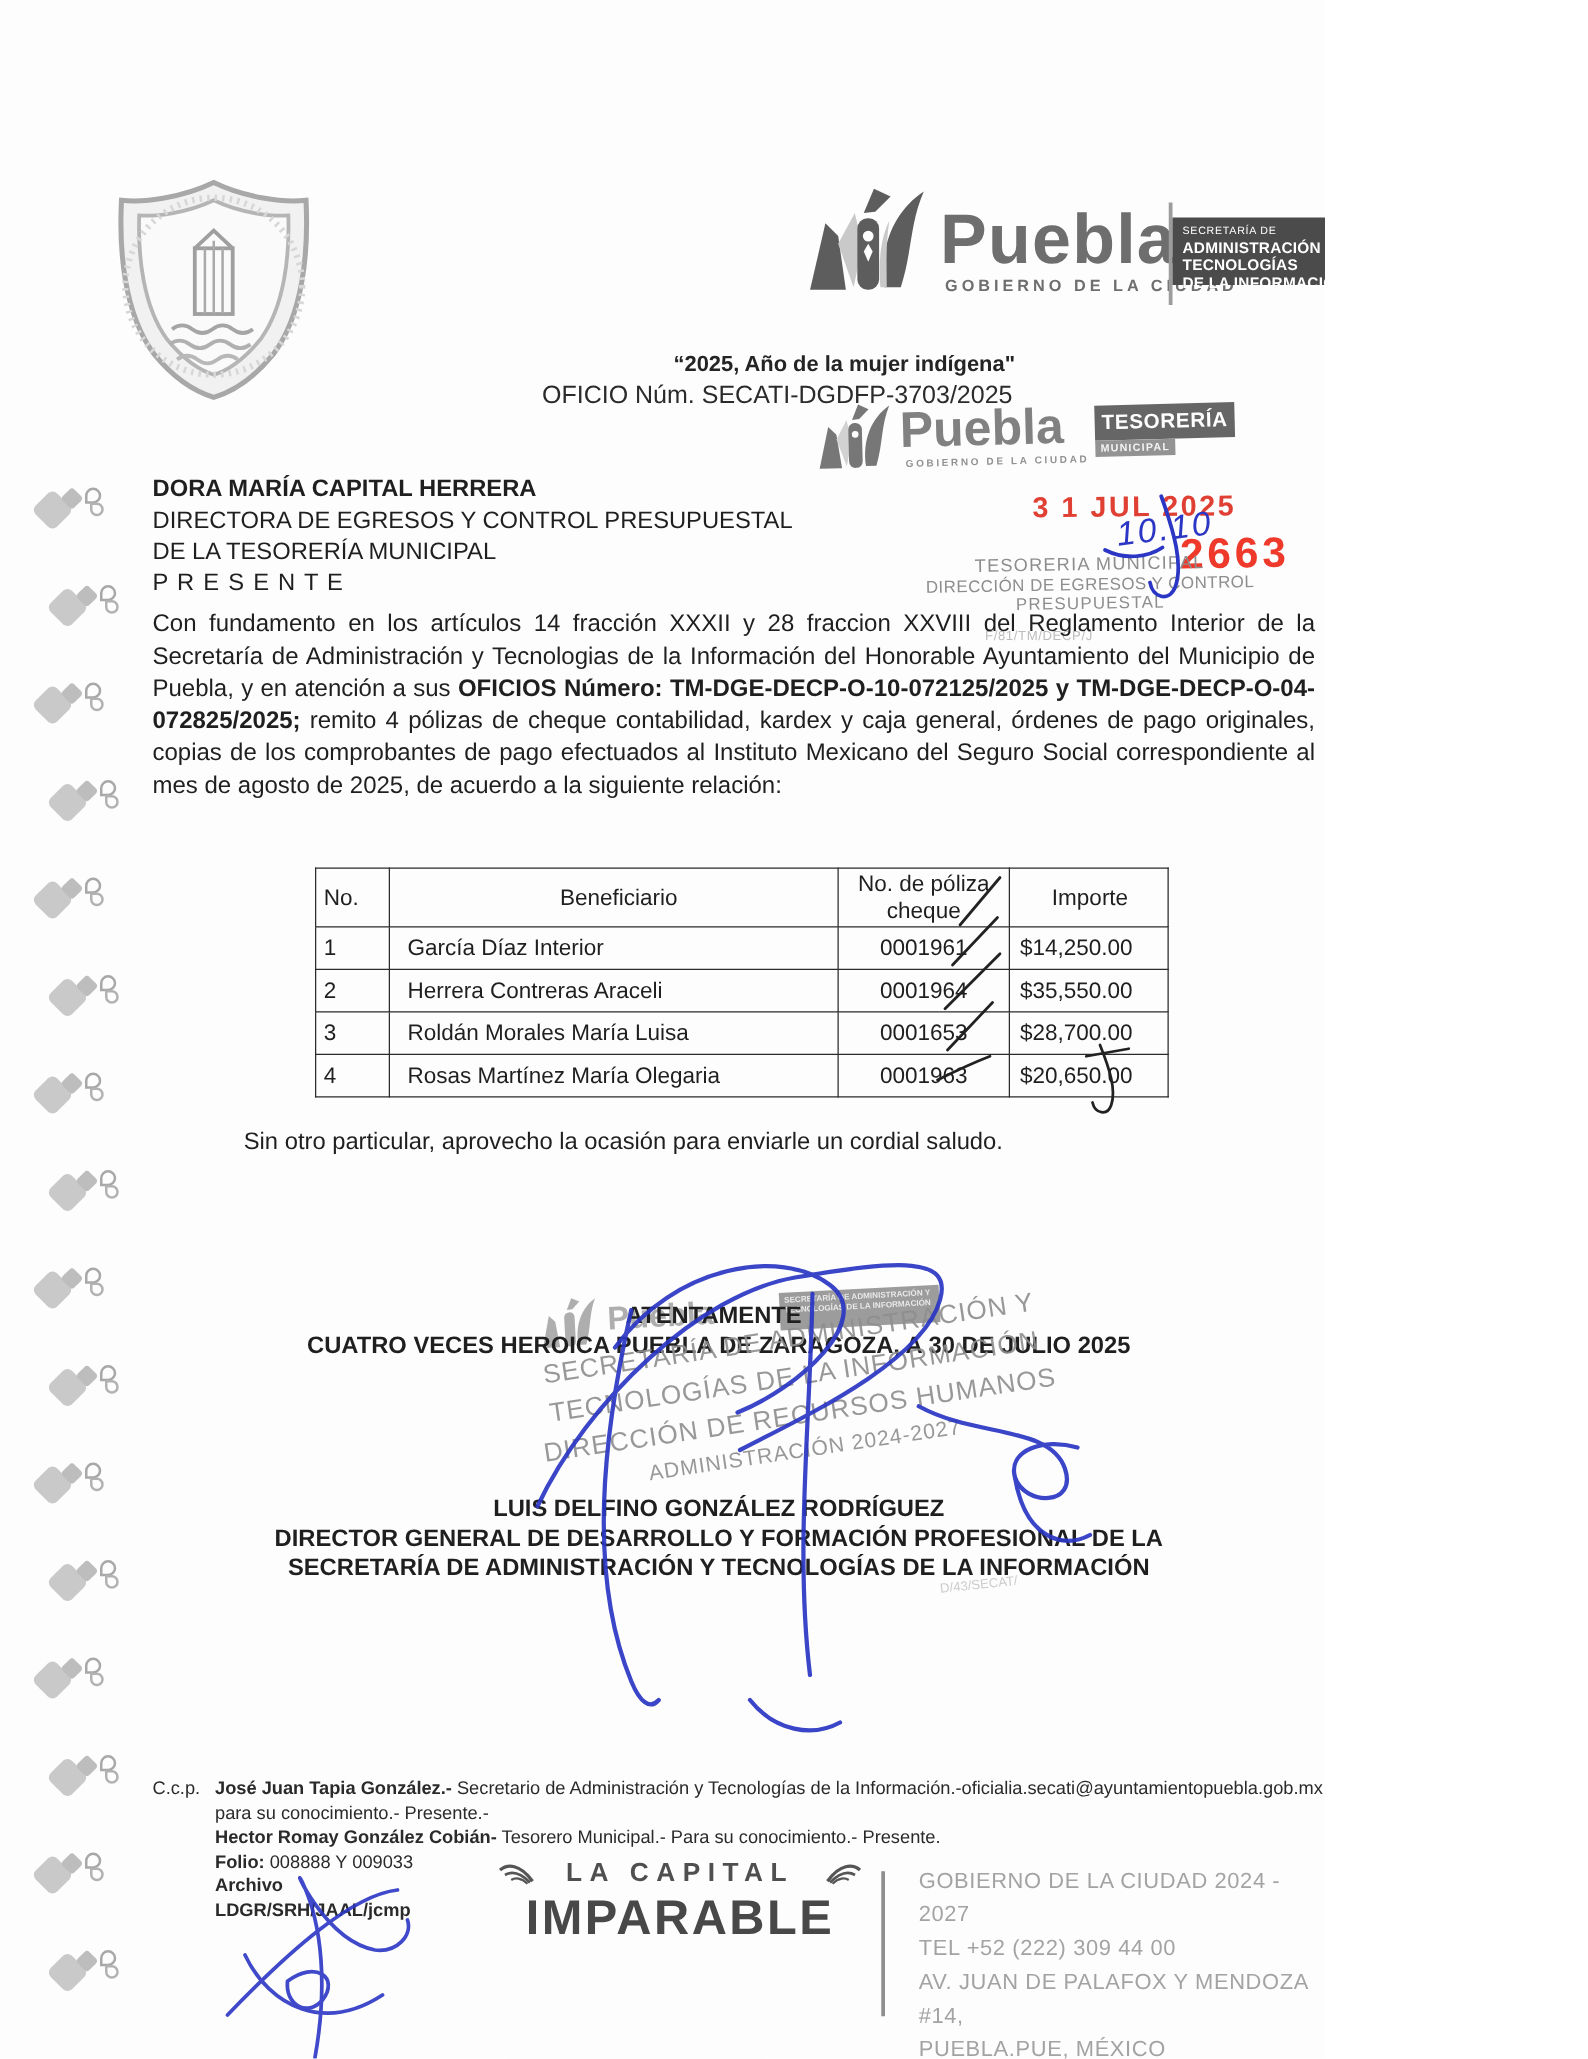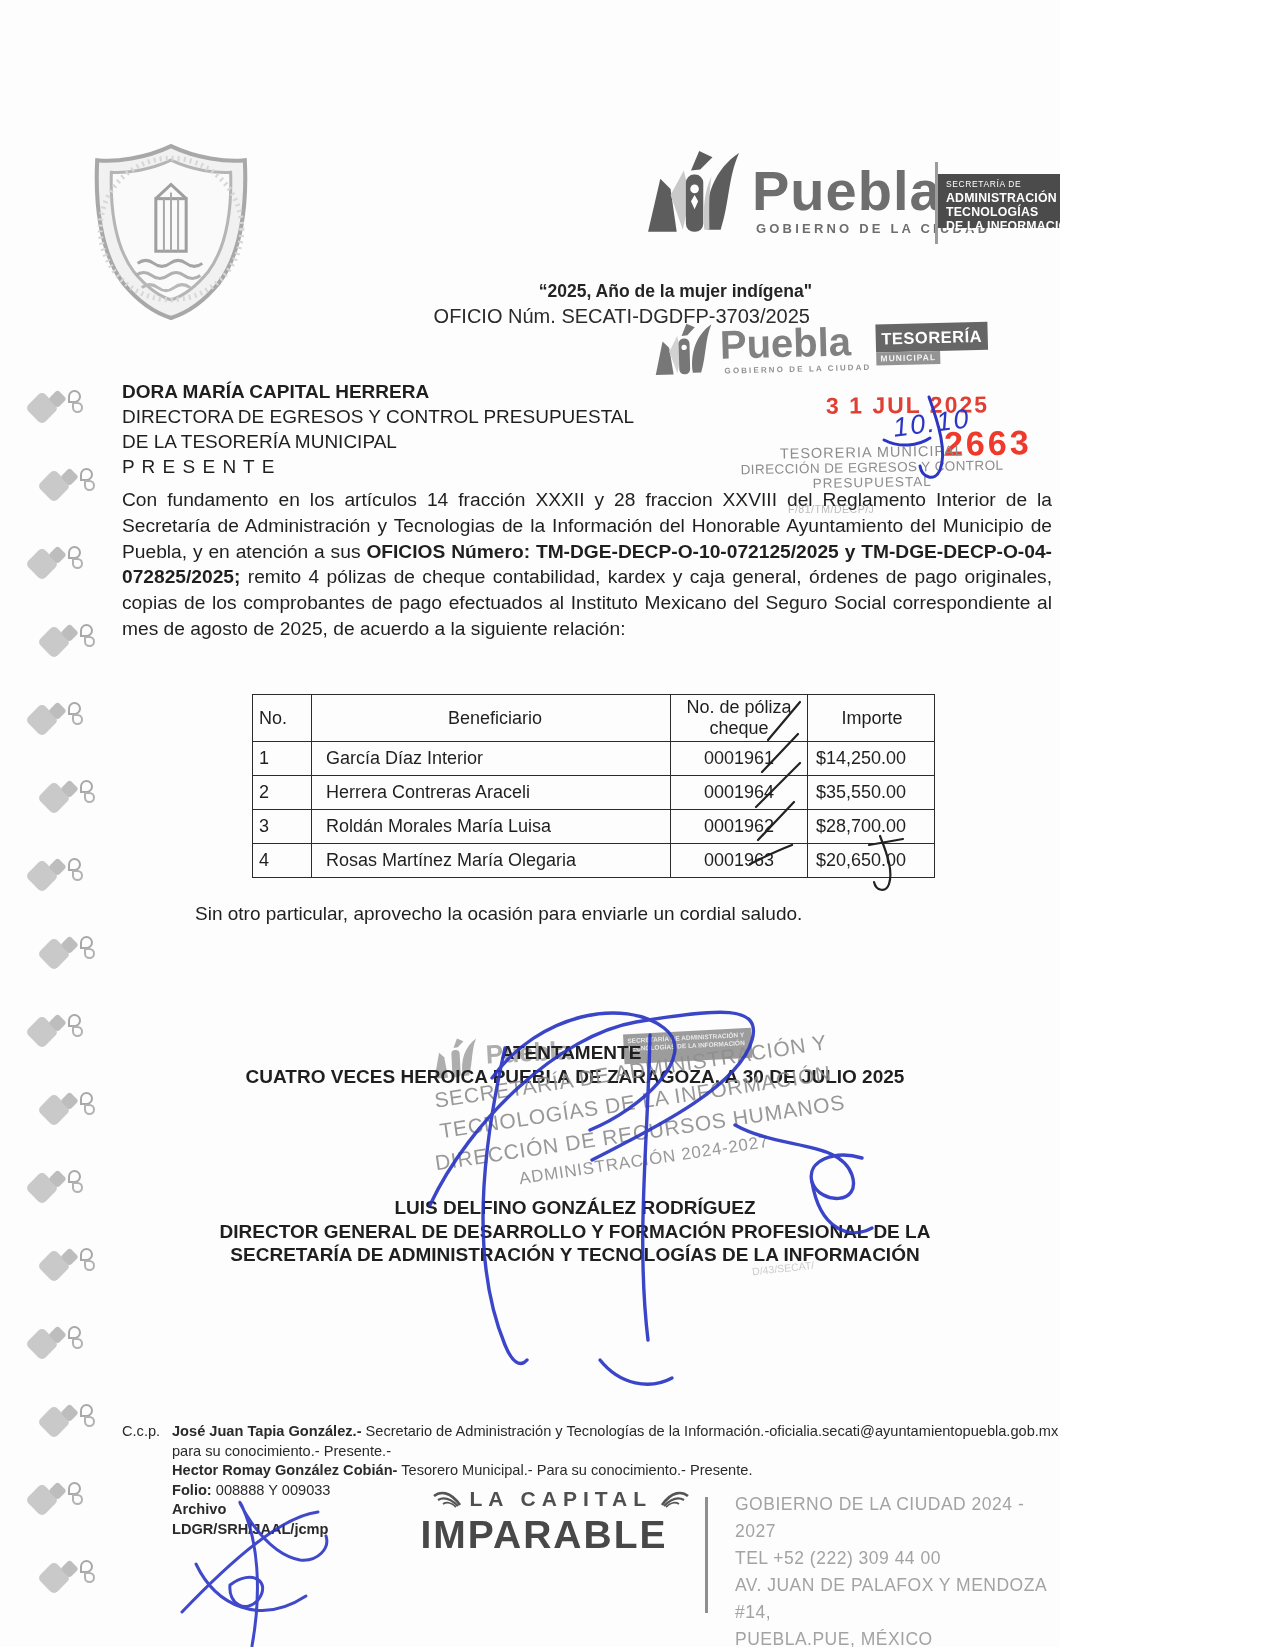--- a/index.html
+++ b/index.html
@@ -85,21 +85,21 @@
   .signer{left:160px;top:1196px;width:830px;text-align:center;font-size:19px;font-weight:bold;line-height:23.5px;}
 
   
   .ccp{left:122px;top:1422px;font-size:14.6px;line-height:19.5px;color:#2a2a2a;}
   .ccp .row{display:flex;}
   .ccp .lbl{width:50px;flex:0 0 50px;}
   .ccp b{font-weight:bold;}
 
   
   .flogo{left:398px;top:1487px;width:292px;text-align:center;color:#4f4f4f;}
-  .flogo .l1{font-size:21px;font-weight:bold;letter-spacing:6px;display:flex;align-items:center;justify-content:flex-end;gap:8px;}
+  .flogo .l1{font-size:21px;font-weight:bold;letter-spacing:6px;display:flex;align-items:center;justify-content:space-between;gap:8px;}
   .flogo .l2{font-size:39px;font-weight:bold;letter-spacing:2px;color:#484848;margin-top:2px;}
   .fdivider{left:705px;top:1497px;width:2.5px;height:116px;background:#8f8f8f;}
   .faddr{left:735px;top:1491px;font-size:17.5px;line-height:27px;color:#a3a3a3;letter-spacing:.5px;}
 
   .ink{pointer-events:none;left:0;top:0;}
 </style>
 </head>
 <body>
 
 <div class="page">
@@ -267,21 +267,21 @@
       </tr>
       <tr>
         <td class="c-no">2</td>
         <td class="c-ben">Herrera Contreras Araceli</td>
         <td class="c-pol">0001964</td>
         <td class="c-imp">$35,550.00</td>
       </tr>
       <tr>
         <td class="c-no">3</td>
         <td class="c-ben">Roldán Morales María Luisa</td>
-        <td class="c-pol">0001962</td>
+        <td class="c-pol">0001653</td>
         <td class="c-imp">$28,700.00</td>
       </tr>
       <tr>
         <td class="c-no">4</td>
         <td class="c-ben">Rosas Martínez María Olegaria</td>
         <td class="c-pol">0001963</td>
         <td class="c-imp">$20,650.00</td>
       </tr>
     </tbody>
   </table>

